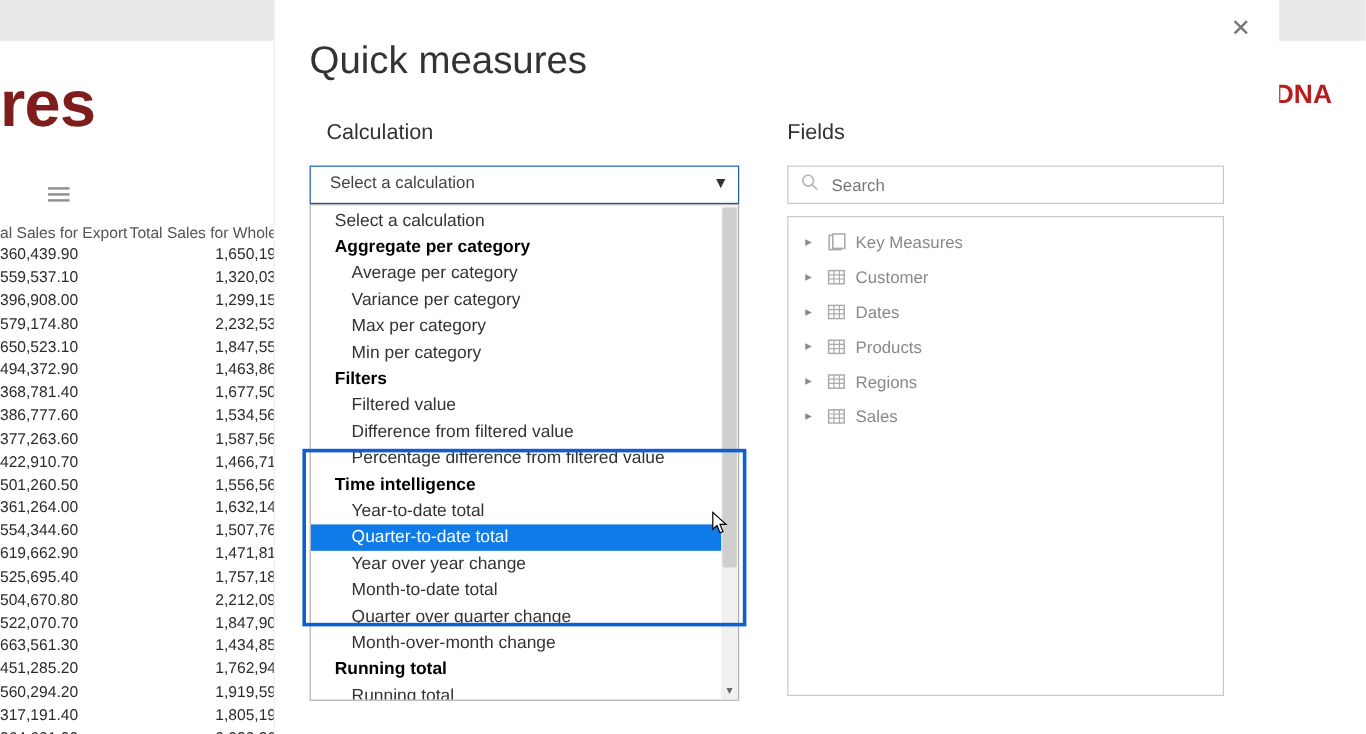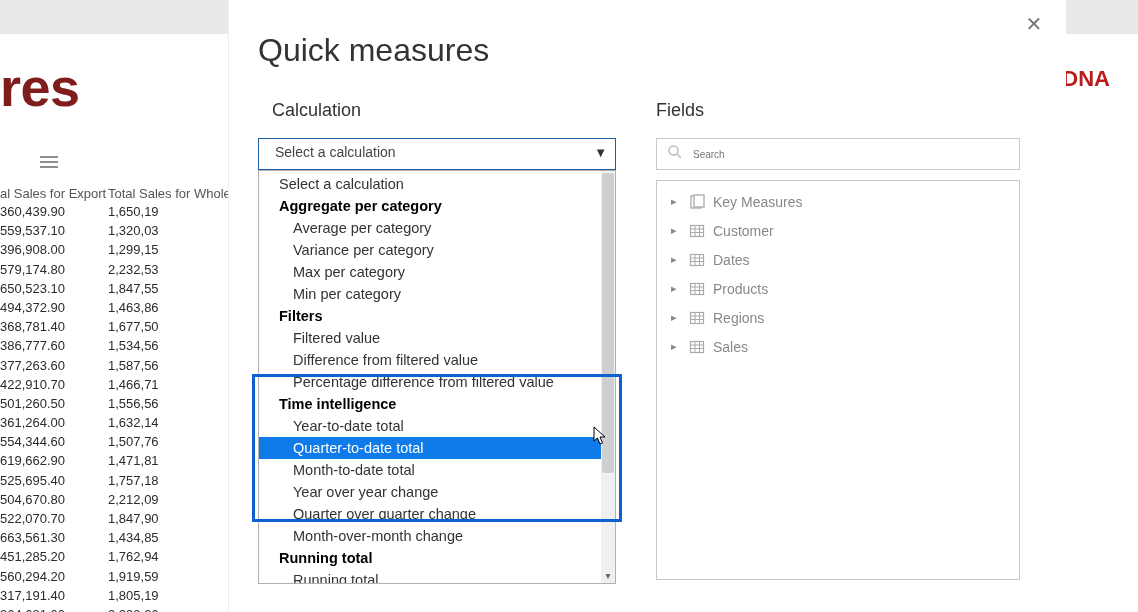--- a/index.html
+++ b/index.html
@@ -54,21 +54,21 @@
     color: #2b2b2b;
   }
   .bg-table .hdr {
     display: flex;
     color: #555;
     border-bottom: 1px solid transparent;
     font-size: 13px;
   }
   .bg-table .row { display: flex; height: 19.2px; line-height: 19.2px; }
   .bg-table .c1 { width: 108px; text-align: left; padding-right: 8px; }
-  .bg-table .c2 { width: 122px; text-align: left; padding-right: 0px; }
+  .bg-table .c2 { width: 122px; text-align: right; padding-right: 0px; }
   .bg-table .hdr .c1, .bg-table .hdr .c2 { text-align: right; white-space: nowrap; overflow: hidden; }
 
   
   .dialog {
     position: absolute;
     left: 228px; top: 0;
     width: 838px; height: 612px;
     background: #fff;
   }
   .dialog::before {
@@ -178,21 +178,21 @@
     left: 428px; top: 138px;
     width: 364px; height: 32px;
     border: 1px solid #c8c8c8;
     display: flex; align-items: center;
     padding: 0 10px;
     color: #999;
   }
   .search-wrap .icon { margin-right: 8px; color: #bbb; }
   .search-input {
     border: none; outline: none; flex: 1;
-    font-size: 10px; color: #666;
+    font-size: 14px; color: #666;
     background: transparent;
   }
 
   
   .fields-tree {
     position: absolute;
     left: 428px; top: 180px;
     width: 364px; height: 400px;
     border: 1px solid #c8c8c8;
     padding: 6px 0;
@@ -350,22 +350,22 @@
         <div class="dd-item indent">Variance per category</div>
         <div class="dd-item indent">Max per category</div>
         <div class="dd-item indent">Min per category</div>
         <div class="dd-header">Filters</div>
         <div class="dd-item indent">Filtered value</div>
         <div class="dd-item indent">Difference from filtered value</div>
         <div class="dd-item indent">Percentage difference from filtered value</div>
         <div class="dd-header">Time intelligence</div>
         <div class="dd-item indent">Year-to-date total</div>
         <div class="dd-item indent selected">Quarter-to-date total</div>
+        <div class="dd-item indent">Year over year change</div>
         <div class="dd-item indent">Month-to-date total</div>
-        <div class="dd-item indent">Year over year change</div>
         <div class="dd-item indent">Quarter over quarter change</div>
         <div class="dd-item indent">Month-over-month change</div>
         <div class="dd-header">Running total</div>
         <div class="dd-item indent">Running total</div>
       </div>
     <div class="dd-scroll-track">
       <div class="dd-scroll-thumb"></div>
       <div class="dd-scroll-arrow down">▾</div>
     </div>
   </div>

